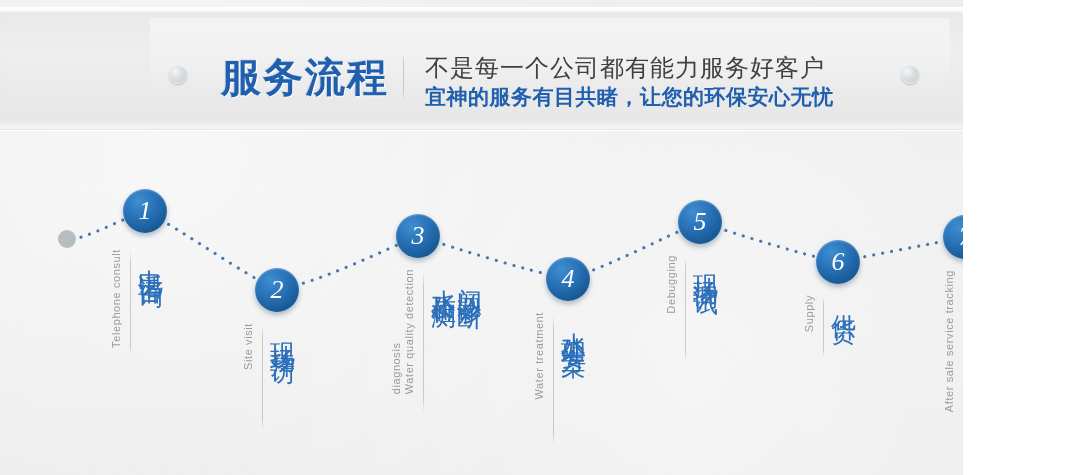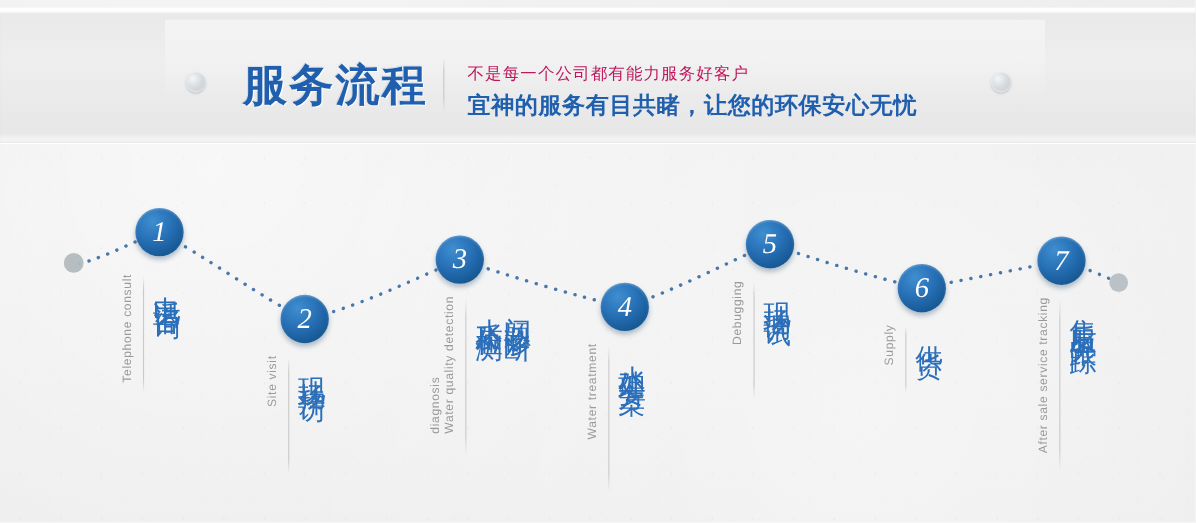--- a/index.html
+++ b/index.html
@@ -2,21 +2,21 @@
 <html><head>
 <meta charset="utf-8">
 <style>
   html, body {
     margin: 0;
     padding: 0;
     background: #ffffff;
   }
   #page {
     position: relative;
-    width: 1087px;
+    width: 963px;
     height: 475px;
     overflow: hidden;
     background: #eeeeee;
     font-family: "Liberation Sans", "DejaVu Sans", sans-serif;
   }
   
   #bg-texture {
     position: absolute;
     inset: 0;
     background:
@@ -85,22 +85,22 @@
     left: 403px; top: 52px;
     width: 1px; height: 50px;
     background: linear-gradient(180deg, rgba(200,200,200,0) 0%, #c6c6c6 25%, #c6c6c6 75%, rgba(200,200,200,0) 100%);
   }
   #subtitle-block {
     position: absolute;
     left: 425px; top: 54px;
     white-space: nowrap;
   }
   #subtitle-line1 {
-    font-size: 15px;
-    color: #be185d;
+    font-size: 24px;
+    color: #404040;
     letter-spacing: 1px;
     line-height: 28px;
   }
   #subtitle-line2 {
     font-size: 21px;
     font-weight: bold;
     color: #1f5fad;
     letter-spacing: .5px;
     line-height: 30px;
     text-align: center;

